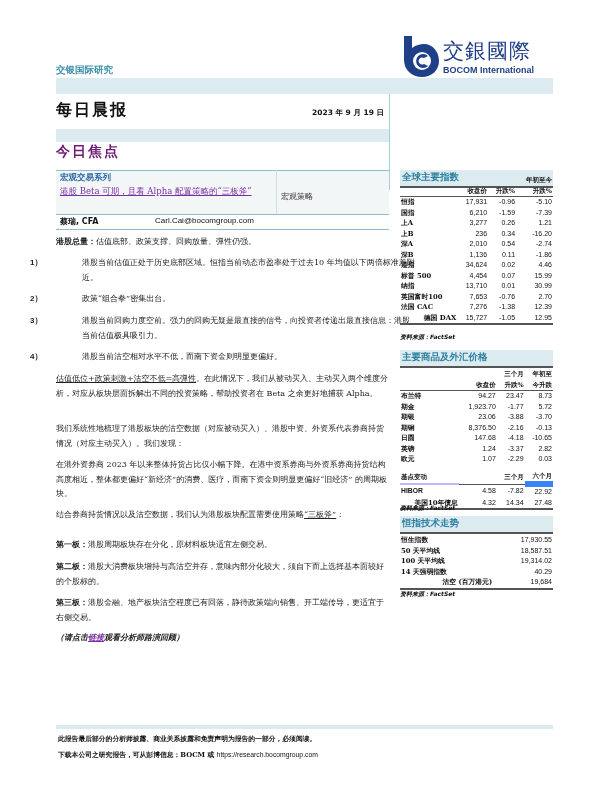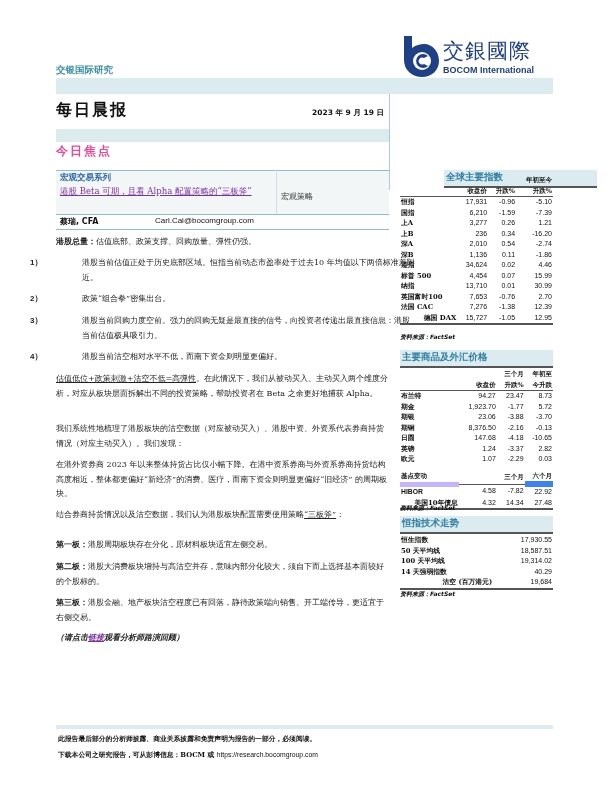--- a/index.html
+++ b/index.html
@@ -7,21 +7,21 @@
          font-family:"DejaVu Sans", sans-serif; color:#111; }
   .abs { position:absolute; }
   .research-label { left:56px; top:64px; font-size:9.5px; font-weight:bold; color:#3a8fa8; font-family:"DejaVu Serif", serif; }
   .logo-text-cn { left:443px; top:37px; font-size:21px; color:#1f3f87; font-family:"DejaVu Sans", sans-serif; letter-spacing:1px; }
   .logo-text-en { left:443px; top:65px; font-size:9px; font-weight:bold; color:#1f3f87; font-family:"Liberation Sans", sans-serif; }
   .top-bar { left:56px; top:78px; width:497px; height:16px; background:#dcebf0; }
   .frame { left:56px; top:94px; width:333px; height:94px; border-right:1px solid #a9cdd8; border-bottom:2px solid #a9cdd8; }
   .title { left:56px; top:100px; font-size:16px; font-weight:bold; font-family:"DejaVu Serif", serif; letter-spacing:2px; }
   .date { left:312px; top:108px; font-size:7.5px; font-weight:bold; }
   .sub-bar { left:56px; top:129px; width:333px; height:13px; background:#dcebf0; }
-  .focus { left:56px; top:143px; font-size:12px; font-weight:bold; color:#ec4899; font-family:"DejaVu Serif", serif; letter-spacing:2px; }
+  .focus { left:56px; top:143px; font-size:14px; font-weight:bold; color:#701a75; font-family:"DejaVu Serif", serif; letter-spacing:2px; }
 
   .series-box { left:56px; top:170px; width:333px; height:44px; background:#f3f6f7; border-top:1px solid #8fbccb; }
   .series-divider { left:276px; top:170px; width:1px; height:44px; background:#cfdfe5; }
   .series-name { left:60px; top:172px; font-size:8.5px; font-weight:bold; color:#2d6aa8; font-family:"DejaVu Serif", serif;text-align:right; }
   .report-link { left:60px; top:185px; width:215px; font-size:8.5px; color:#7b2fa5; text-decoration:underline; line-height:13px; font-family:"DejaVu Serif", serif; }
   .category { left:281px; top:191px; font-size:8px; color:#333; font-family:"DejaVu Serif", serif; }
   .author-row { left:56px; top:214px; width:333px; height:14px; border-bottom:1px solid #8fbccb; border-top:1px solid #8fbccb; }
   .author { left:60px; top:216px; font-size:8px; font-weight:bold; }
   .email { left:155px; top:216px; font-size:8px; font-family:"Liberation Sans", sans-serif; }
 
@@ -110,21 +110,21 @@
 <div class="abs body-text" style="top:559px;">
   <b>第二板：</b><span>港股大消费板块增持与高沽空并存，意味内部分化较大，须自下而上选择基本面较好的个股标的。</span>
 </div>
 <div class="abs body-text" style="top:595px;">
   <b>第三板：</b><span>港股金融、地产板块沽空程度已有回落，静待政策端向销售、开工端传导，更适宜于右侧交易。</span>
 </div>
 <div class="abs body-text italic" style="top:630px;">
   <span>（请点击</span><span class="link">链接</span><span>观看分析师路演回顾）</span>
 </div>
 
-<div class="abs side-head" style="top:170px;margin-left:44px;">
+<div class="abs side-head" style="top:170px;">
     <span>全球主要指数</span>
   </div>
 <table class="side" style="top:175px;">
   <tbody>
       <tr class="hdr">
         <td></td>
         <td></td>
         <td></td>
         <td>年初至今</td>
       </tr>
@@ -263,21 +263,21 @@
         <td class="n">-3.37</td>
         <td class="n">2.82</td>
       </tr>
   <tr>
         <td class="l">欧元</td>
         <td class="n">1.07</td>
         <td class="n">-2.29</td>
         <td class="n">0.03</td>
       </tr>
   <tr class="hdr">
-        <td class="l" style="text-align:left;border-bottom:5px solid #c4b5fd;padding-top:6px;">基点变动</td>
+        <td class="l" style="text-align:left;border-bottom:2px solid #c4b5fd;padding-top:6px;">基点变动</td>
         <td style="border-bottom:1px solid #555;padding-top:6px;"></td>
         <td style="border-bottom:1px solid #555;padding-top:6px;">三个月</td>
         <td style="border-bottom:6px solid #3b82f6;padding-top:6px;">六个月</td>
       </tr>
   <tr>
         <td class="l" style="font-family:'Liberation Sans',sans-serif;">HIBOR</td>
         <td class="n">4.58</td>
         <td class="n">-7.82</td>
         <td class="n">22.92</td>
       </tr>

